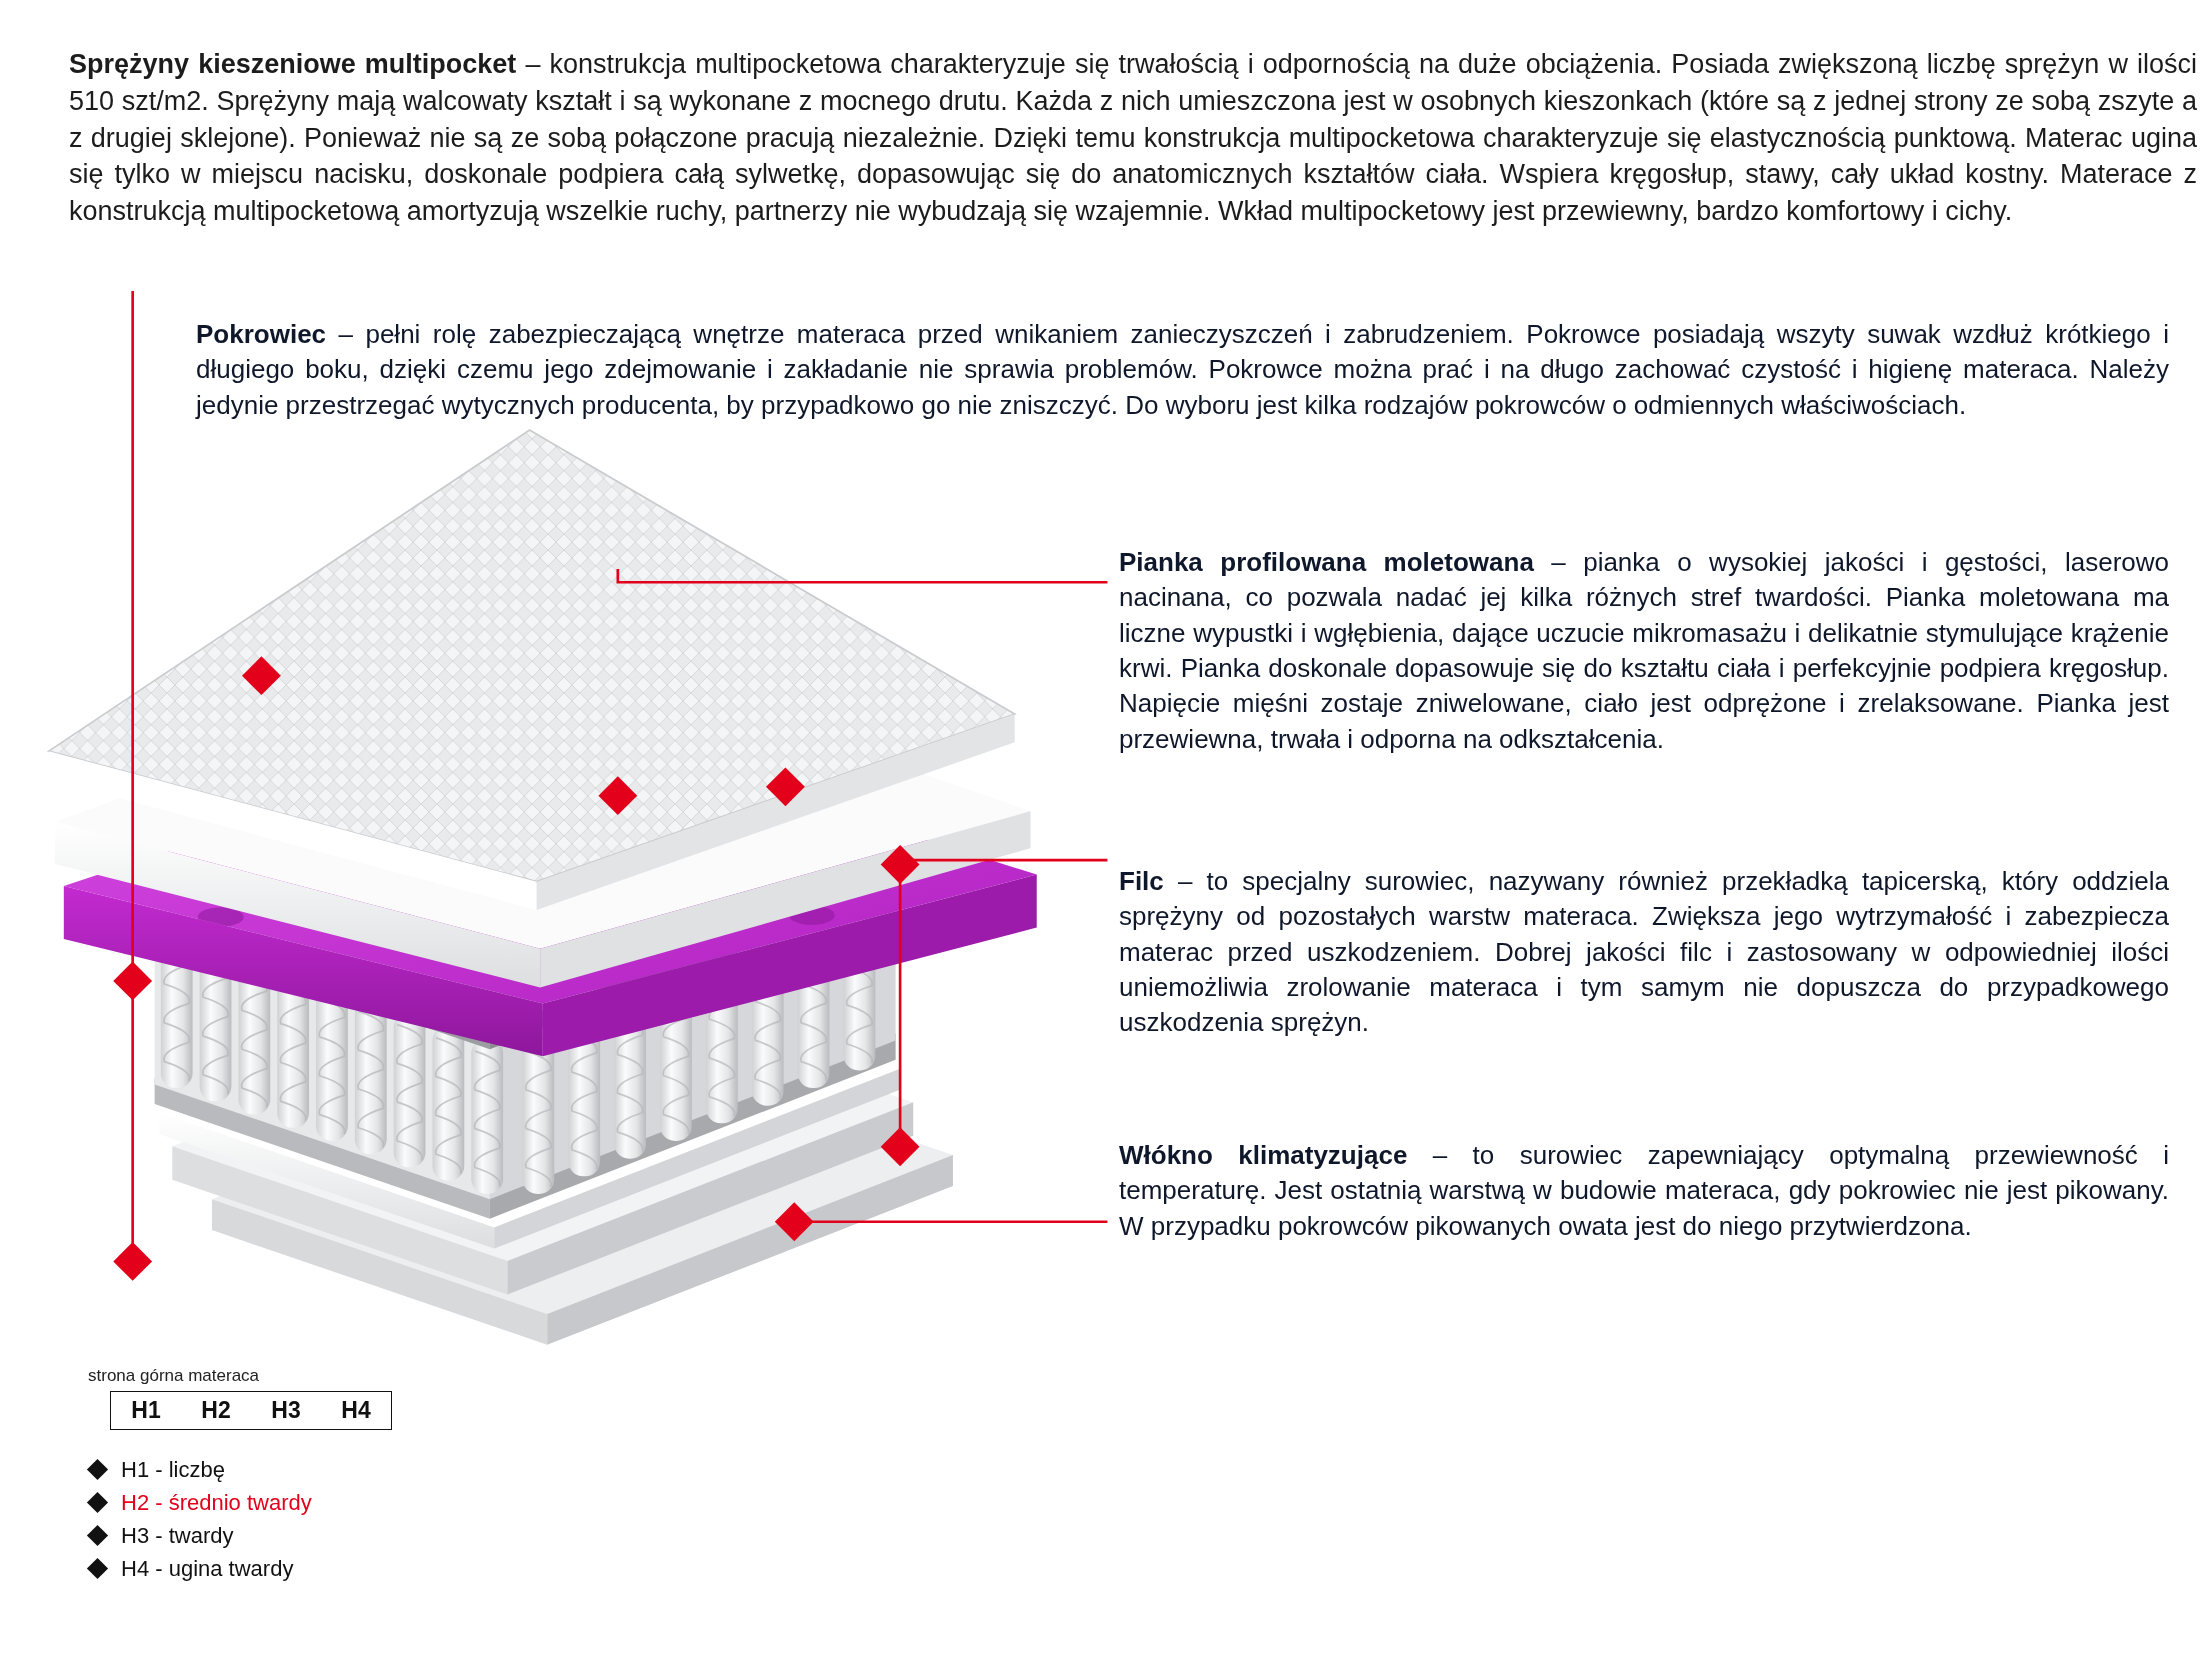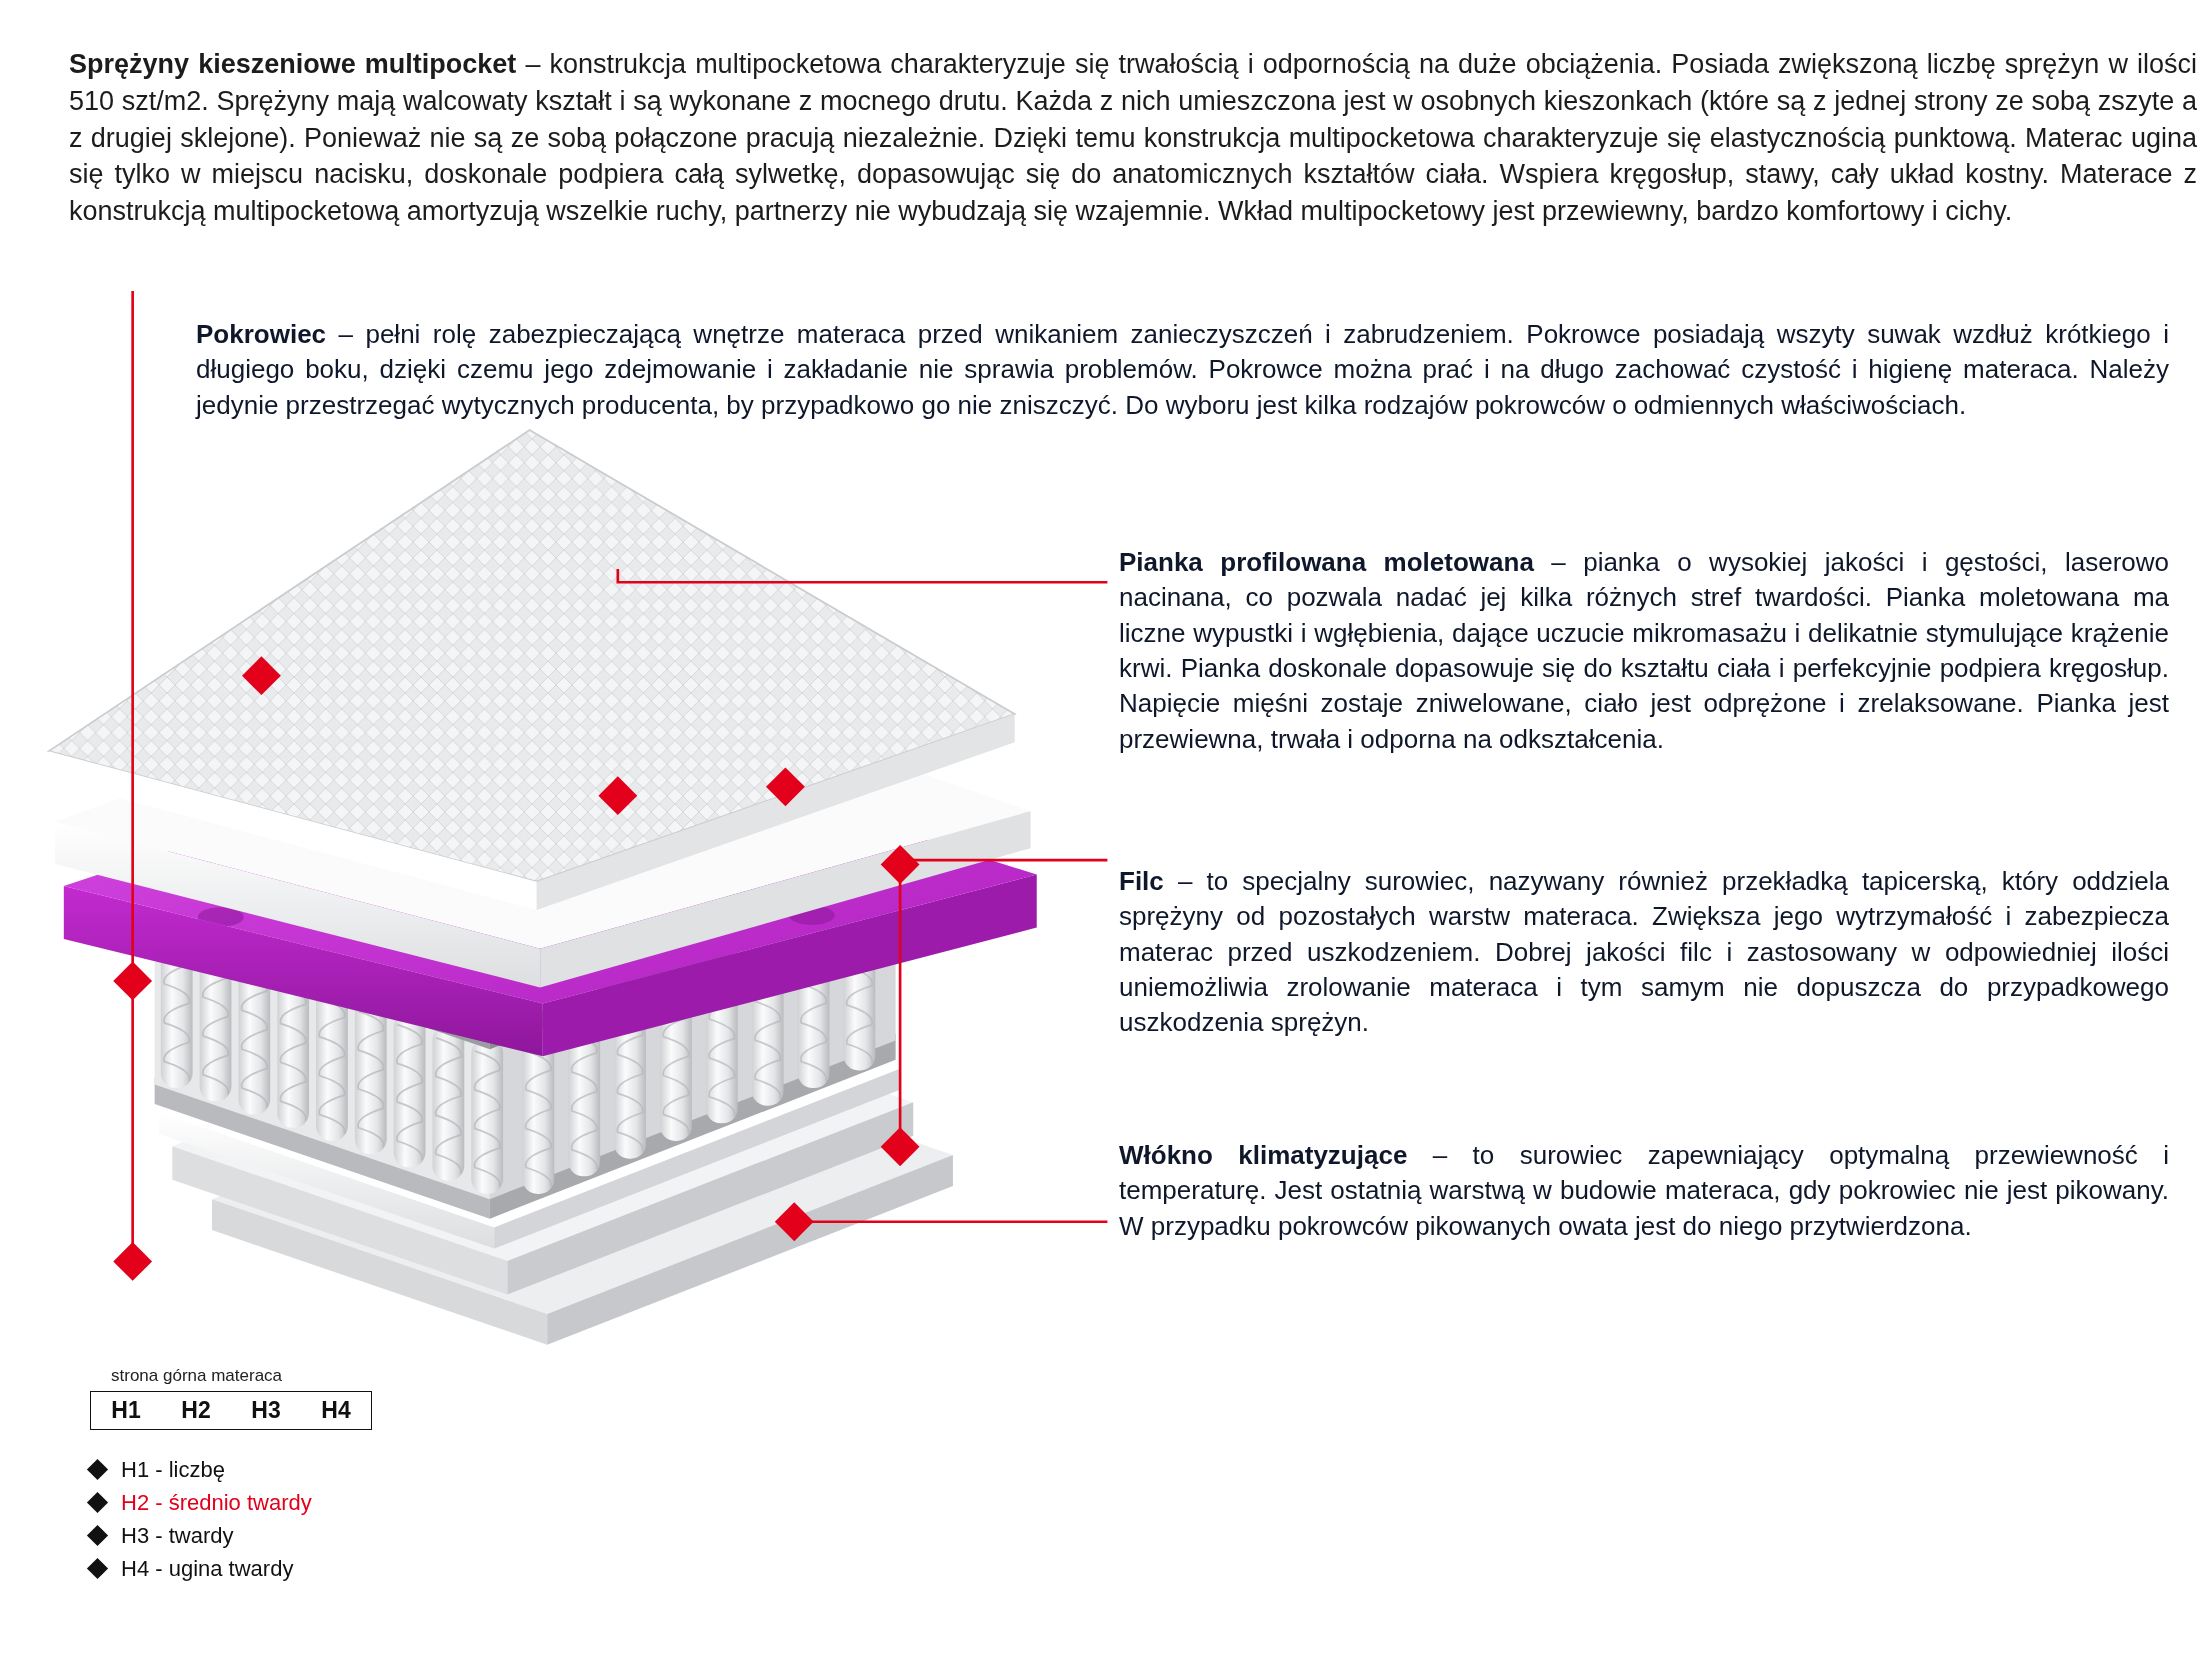--- a/index.html
+++ b/index.html
@@ -74,28 +74,28 @@
   
   .legend {
     position: absolute;
     left: 55px;
     top: 1366px;
     width: 494px;
   }
   .legend-caption {
     font-size: 17px;
     color: #222;
-    margin-left: 56px;
+    margin-left: 33px;
     margin-bottom: 5.3px;
   }
   .scale {
     width: 282px;
     height: 39px;
     border: 1.8px solid #111;
-    margin-left: 35px;
+    margin-left: 55px;
     display: flex;
     align-items: center;
     box-sizing: border-box;
   }
   .scale span {
     flex: 1 1 0;
     text-align: center;
     font-size: 23px;
     font-weight: bold;
     color: #111;

